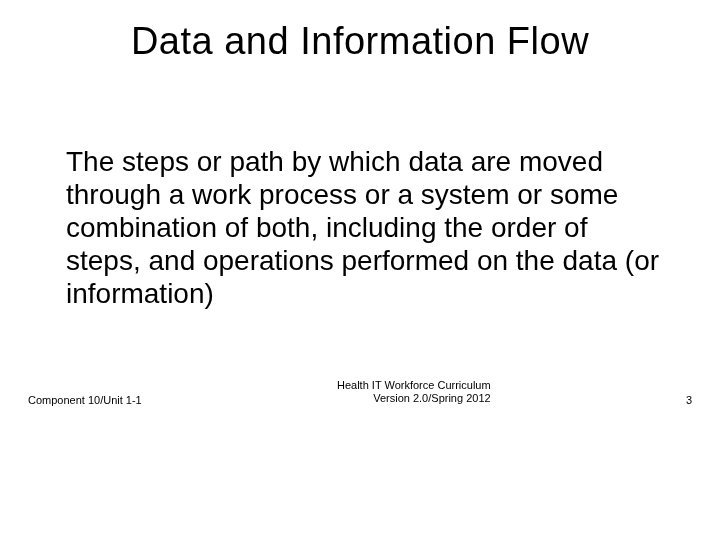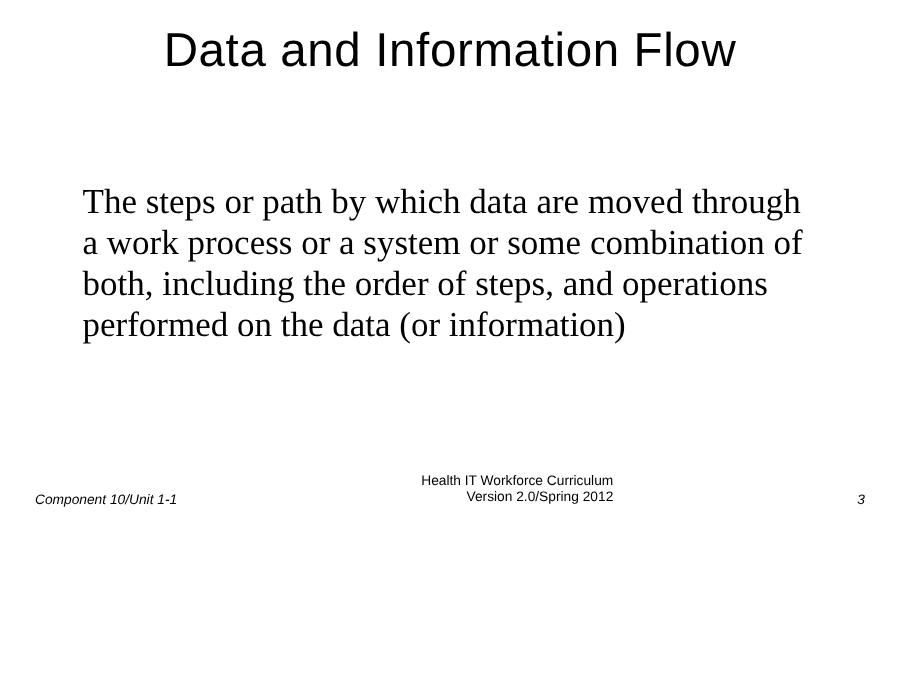--- a/index.html
+++ b/index.html
@@ -26,42 +26,41 @@
     text-align: center;
     font-family: Verdana, Geneva, sans-serif;
     font-size: 38px;
     letter-spacing: 0.5px;
   }
   .body {
     position: absolute;
     top: 145px;
     left: 66px;
     right: 60px;
-    font-family: Liberation Serif, serif;
+    font-family: Liberation Sans, sans-serif;
     font-size: 28px;
     line-height: 1.18;
   }
   .footer {
     position: absolute;
     bottom: 18px;
     left: 28px;
     right: 28px;
     display: flex;
     justify-content: space-between;
     align-items: flex-end;
     font-size: 11px;
     font-family: Arial, Helvetica, sans-serif;
   }
   .footer-center {
     text-align: right;
     line-height: 1.25;
   }
   .footer-left, .footer-right {
     white-space: nowrap;
-    font-style: italic;
   }
 </style>
 </head>
 <body>
 
 <div class="slide">
   <div class="title">Data and Information Flow</div>
   <div class="body">The steps or path by which data are moved through a work process or a system or some combination of both, including the order of steps, and operations performed on the data (or information)</div>
   <div class="footer">
     <div class="footer-left">Component 10/Unit 1-1</div>

